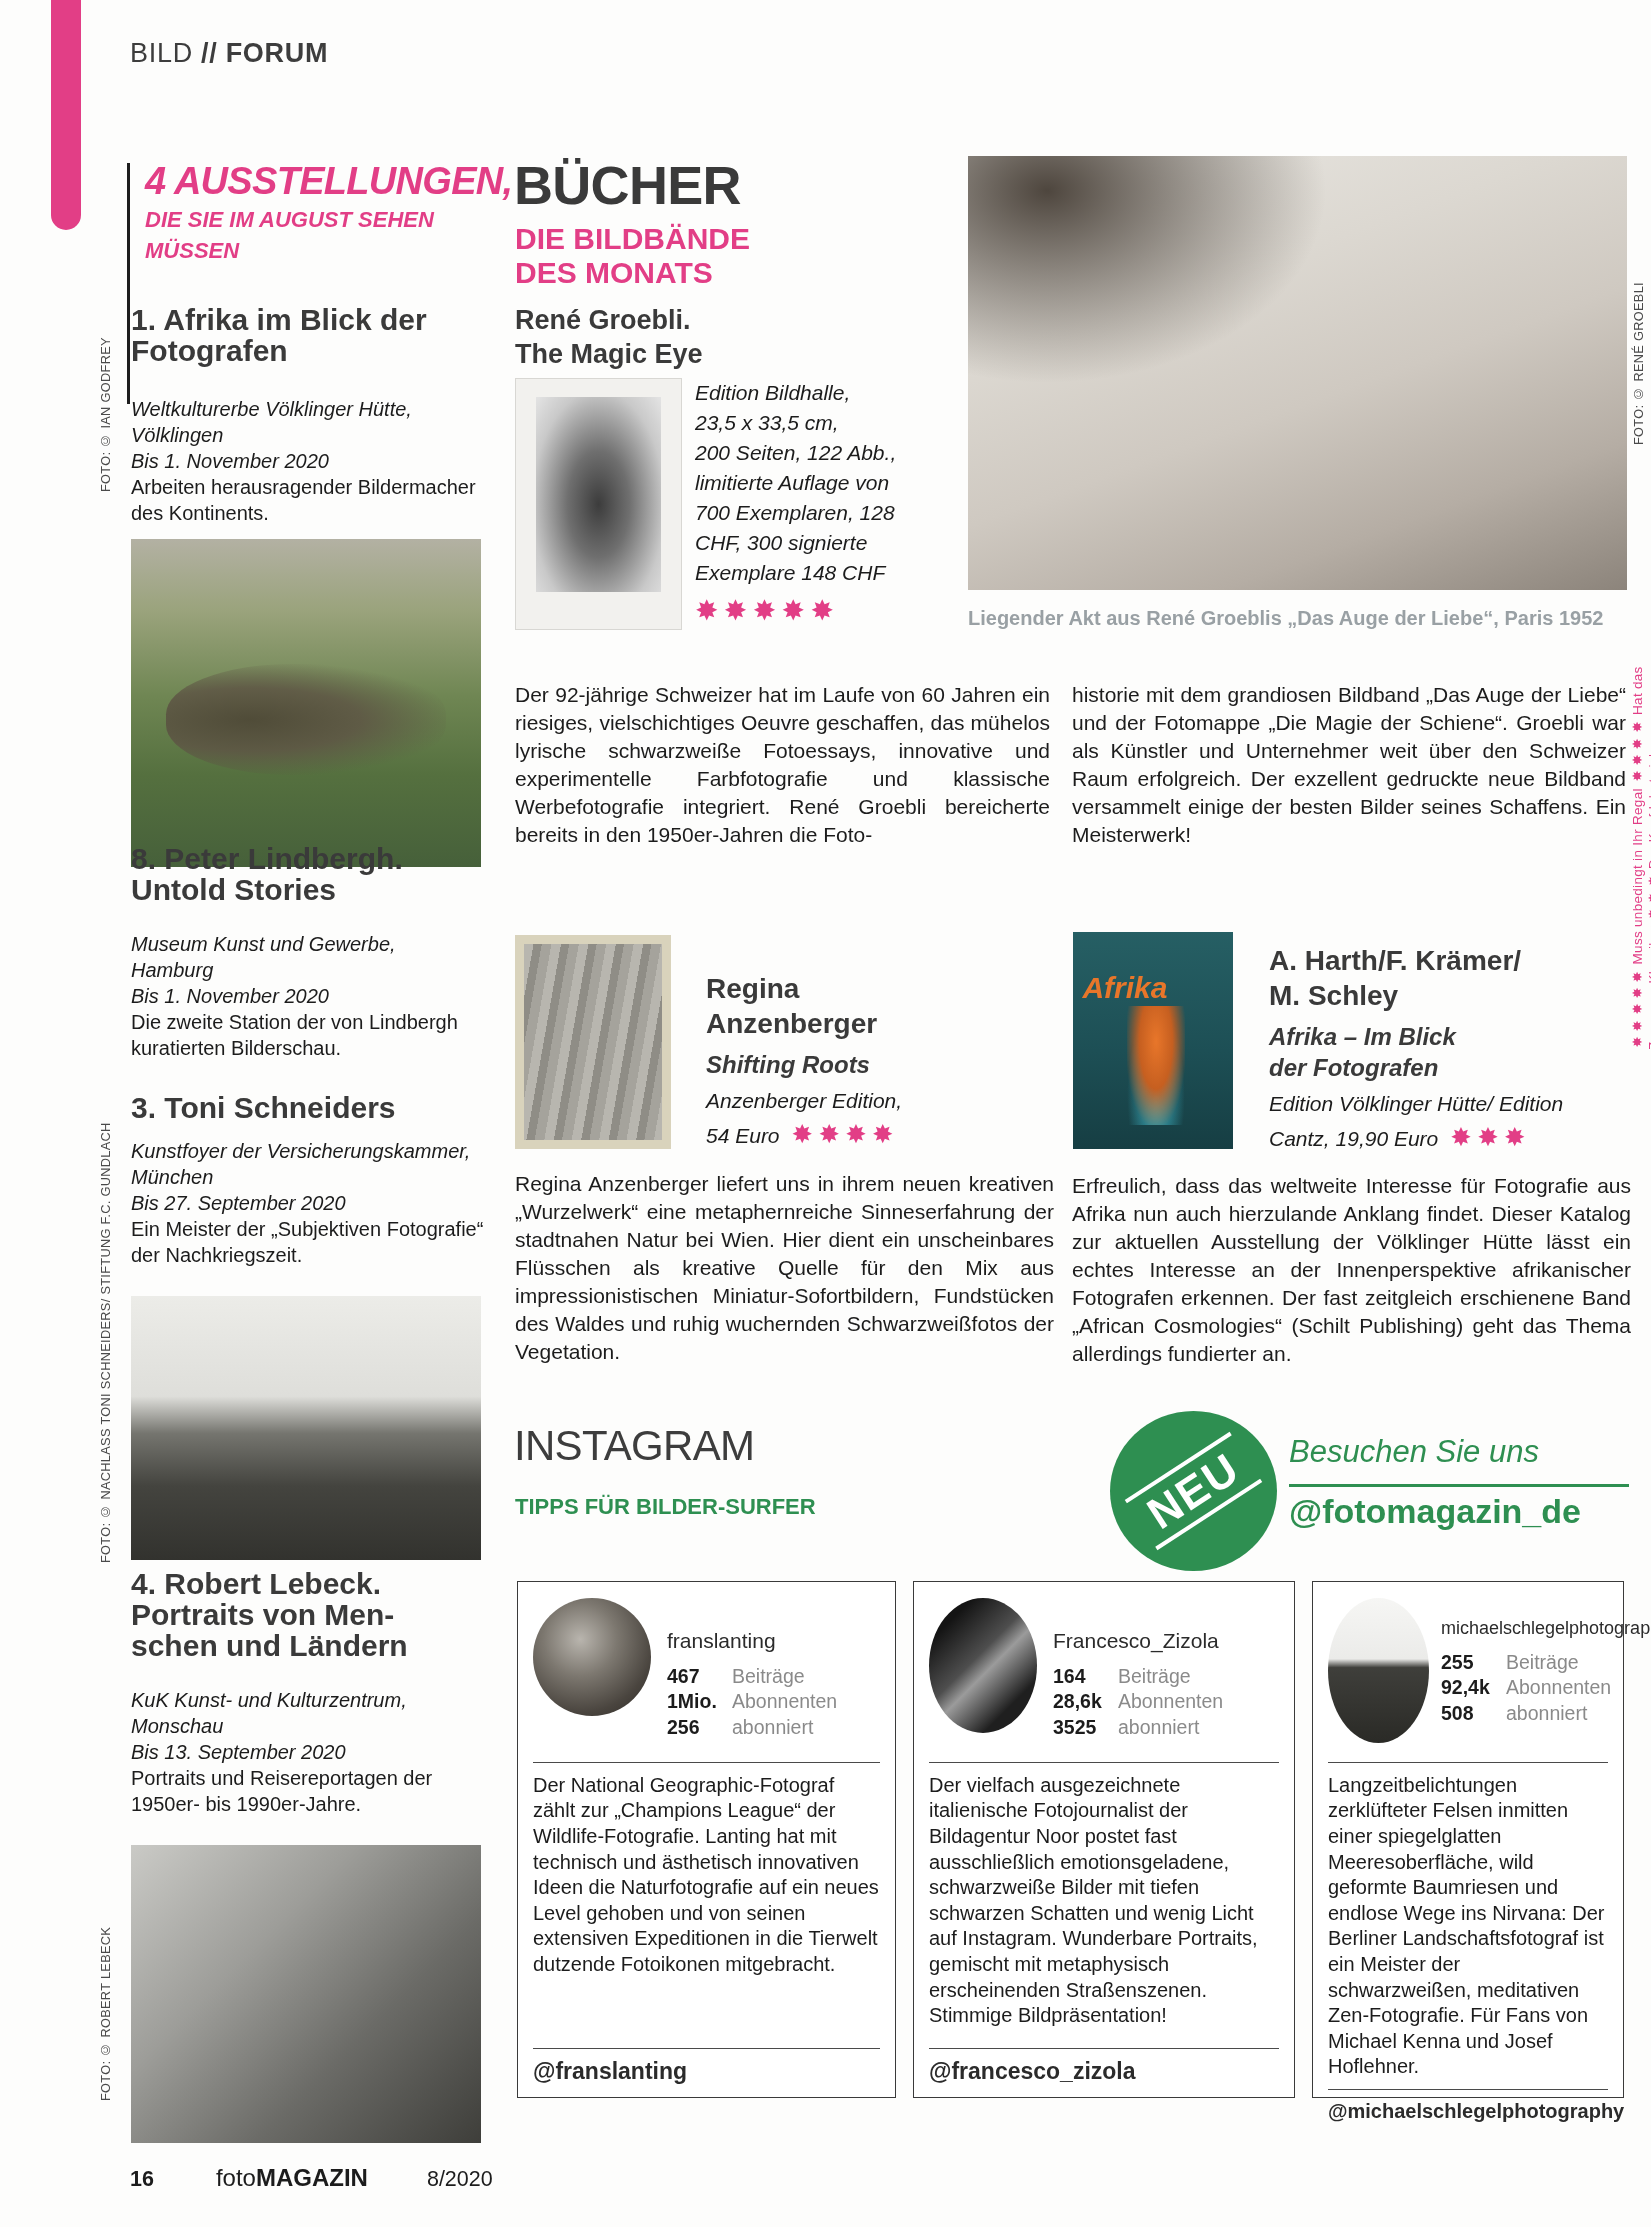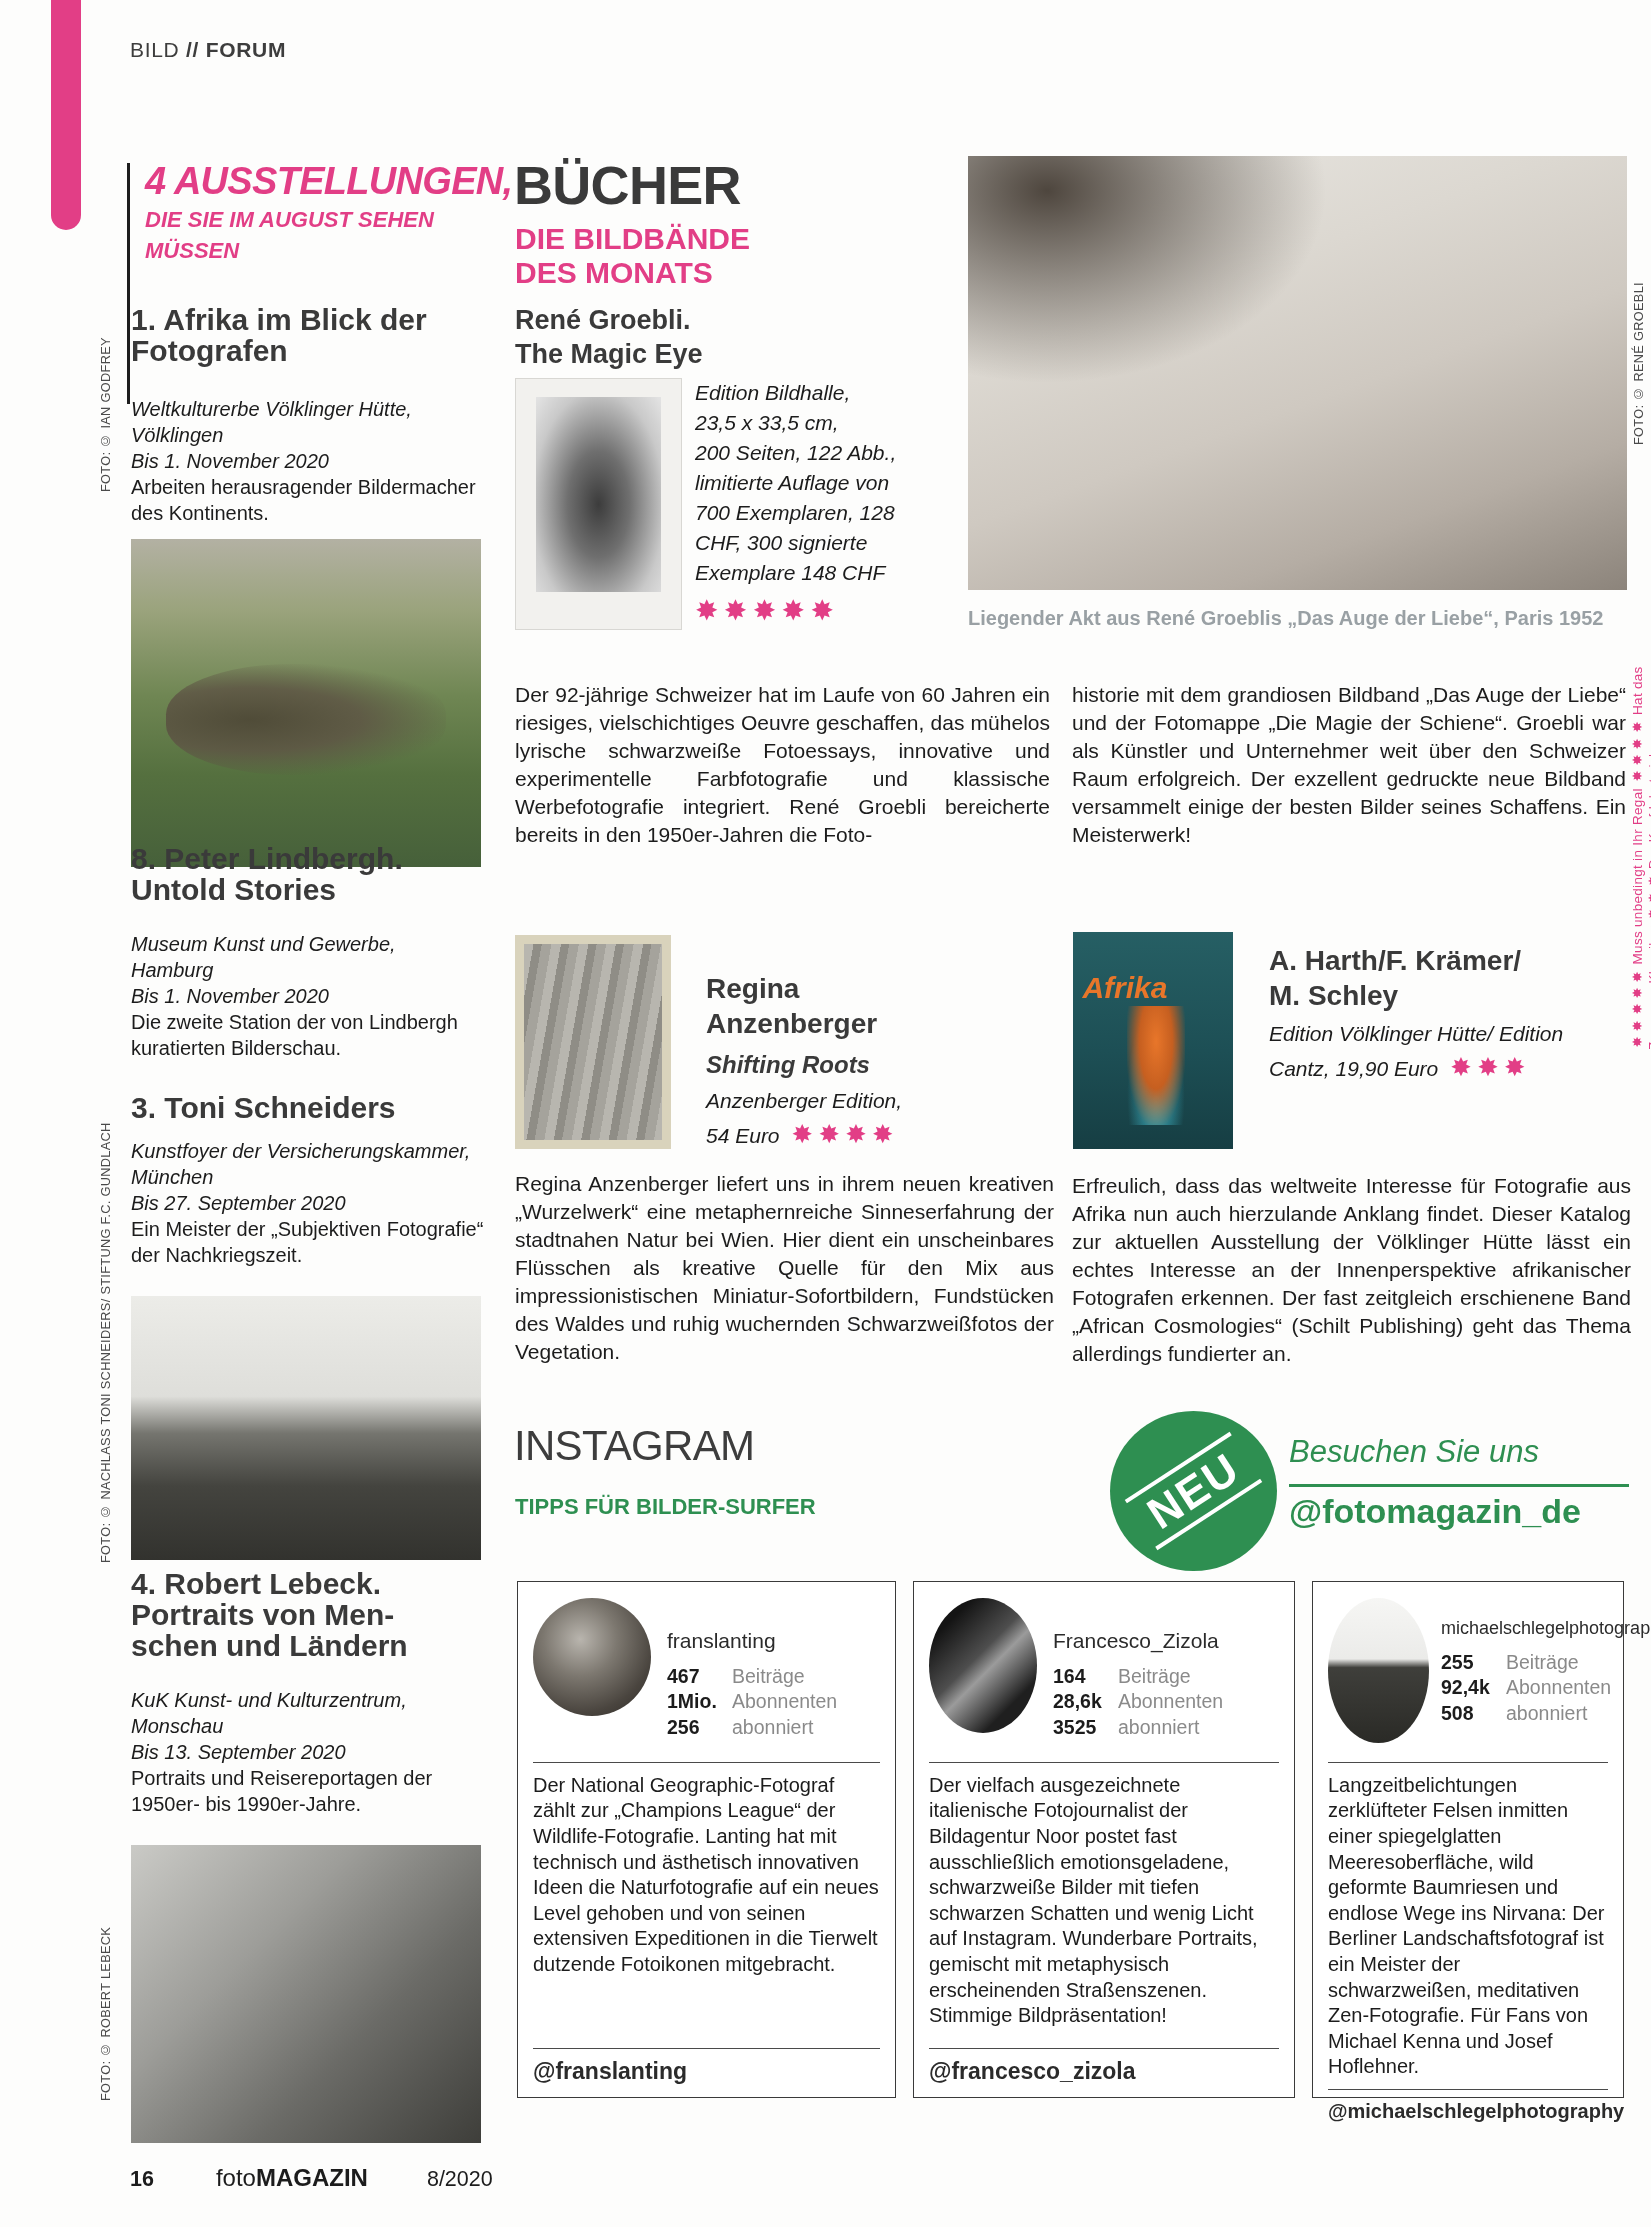--- a/index.html
+++ b/index.html
@@ -2,21 +2,21 @@
 <html style="font-size:10.8px"><head>
 <meta charset="utf-8">
 <style>
   html,body{margin:0;padding:0;background:#ffffff;}
   .page{position:relative;width:1651px;height:2227px;background:#fdfdfc;overflow:hidden;
         font-family:"Liberation Sans", sans-serif;color:#1c1c1c;}
   .abs{position:absolute;}
 
   
   .pink-bar{left:51px;top:0;width:30px;height:230px;background:#e23e86;border-radius:0 0 15px 15px;}
-  .hdr{left:130px;top:38px;font-size:21px;letter-spacing:0.7px;color:#3d3d3d;}
+  .hdr{left:130px;top:38px;font-size:27px;letter-spacing:0.7px;color:#3d3d3d;}
   .hdr .lt{font-weight:300;}
   .hdr .bd{font-weight:700;}
 
   
   .vrule{left:127px;top:163px;width:2.7px;height:241px;background:#1e1e1e;}
   .ex-head{left:145px;top:160px;color:#e23e86;font-style:italic;font-weight:800;}
   .ex-head .l1{font-size:38px;line-height:42px;letter-spacing:-0.7px;}
   .ex-head .l2{font-size:22px;line-height:27px;margin-top:4px;}
   .ex-title{font-size:30px;line-height:31px;font-weight:700;color:#3a3a3a;white-space:pre-line;}
   .ex-meta{font-size:20px;line-height:26px;white-space:pre-line;}
@@ -198,20 +198,22 @@
   </div>
   <div class="abs rev-body" style="left:515px;top:1170px;width:539px;">Regina Anzenberger liefert uns in ihrem neuen kreativen „Wurzelwerk“ eine metaphernreiche Sinneserfahrung der stadtnahen Natur bei Wien. Hier dient ein unscheinbares Flüsschen als kreative Quelle für den Mix aus impressionistischen Miniatur-Sofortbildern, Fundstücken des Waldes und ruhig wuchernden Schwarzweißfotos der Vegetation.</div>
 
   <div class="abs cover3">
     <div class="af">Afrika</div>
     <div class="fig"></div>
   </div>
   <div class="abs" style="left:1269px;top:943px;width:364px;">
     <div class="rev-author">A. Harth/F. Krämer/
 M. Schley</div>
+    <div class="rev-title">Afrika – Im Blick
+der Fotografen</div>
     <div class="rev-pub">Edition Völklinger Hütte/ Edition</div>
     <div class="rev-price">
       <span>Cantz, 19,90  Euro</span><span class="stars">✸✸✸</span>
     </div>
   </div>
   <div class="abs rev-body" style="left:1072px;top:1172px;width:559px;">Erfreulich, dass das weltweite Interesse für Fotografie aus Afrika nun auch hierzulande Anklang findet. Dieser Katalog zur aktuellen Ausstellung der Völklinger Hütte lässt ein echtes Interesse an der Innenperspektive afrikanischer Fotografen erkennen. Der fast zeitgleich erschienene Band „African Cosmologies“ (Schilt Publishing) geht das Thema allerdings fundierter an.</div>
 
   <div class="abs legend vert-up">✸✸✸✸✸ Muss unbedingt in Ihr Regal   ✸✸✸✸ Hat das Zeug zum Klassiker   ✸✸✸ Der Kauf lohnt sich</div>
 
   <div class="abs ig-title">INSTAGRAM</div>

